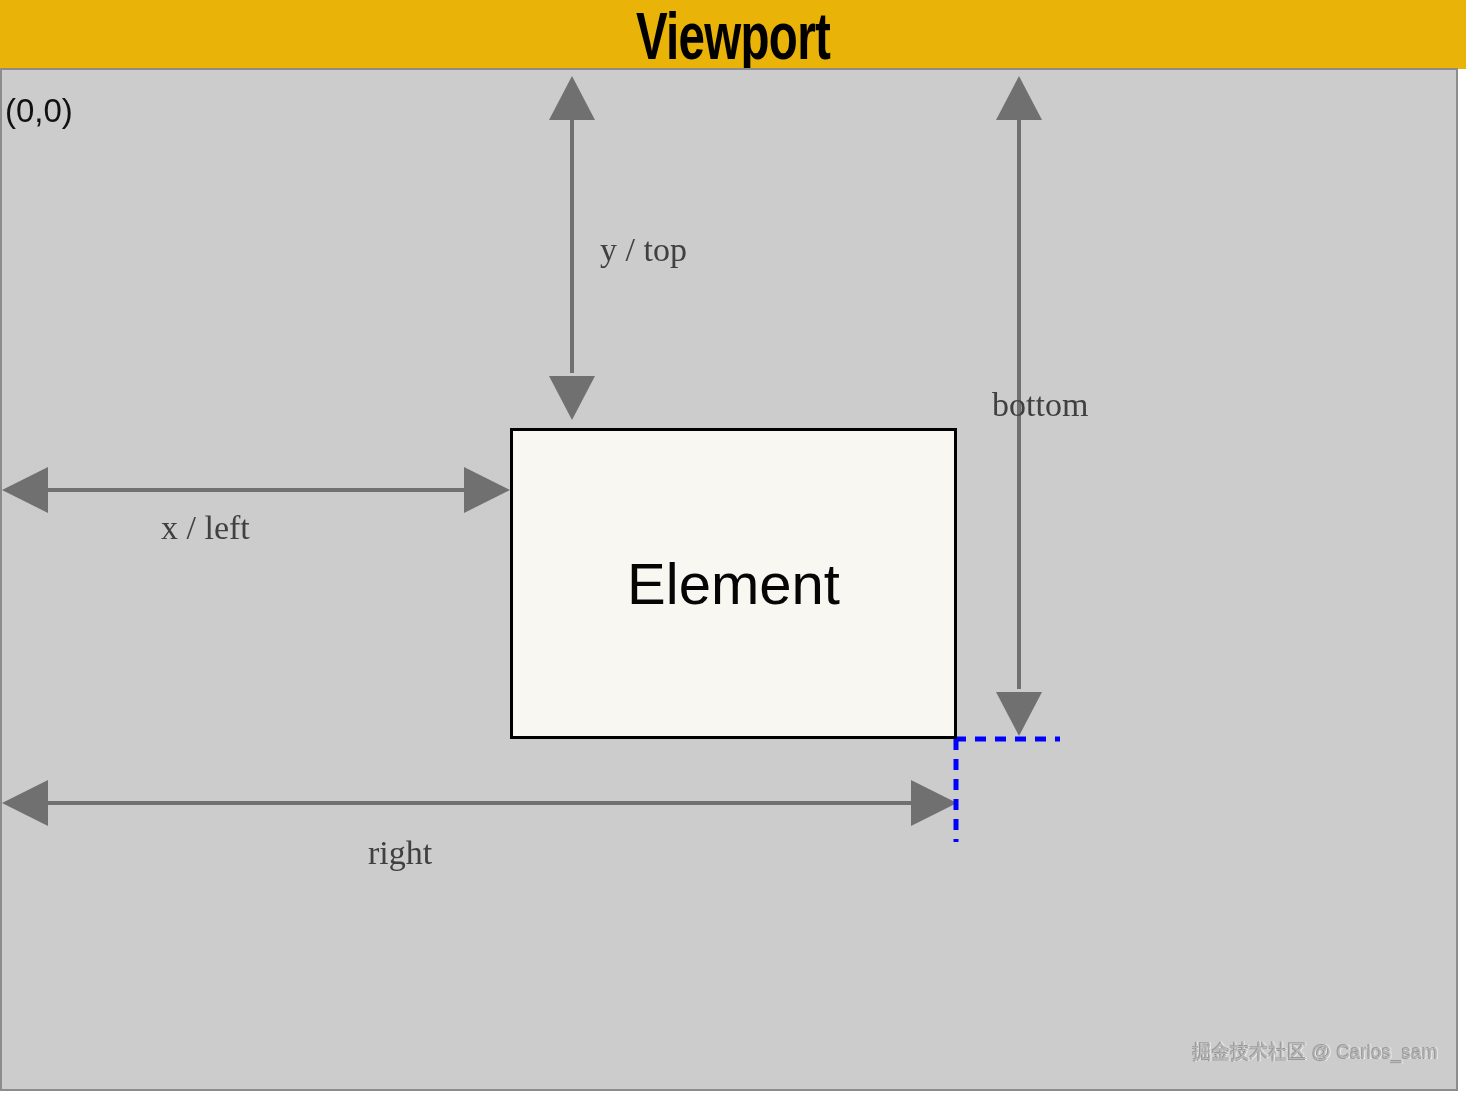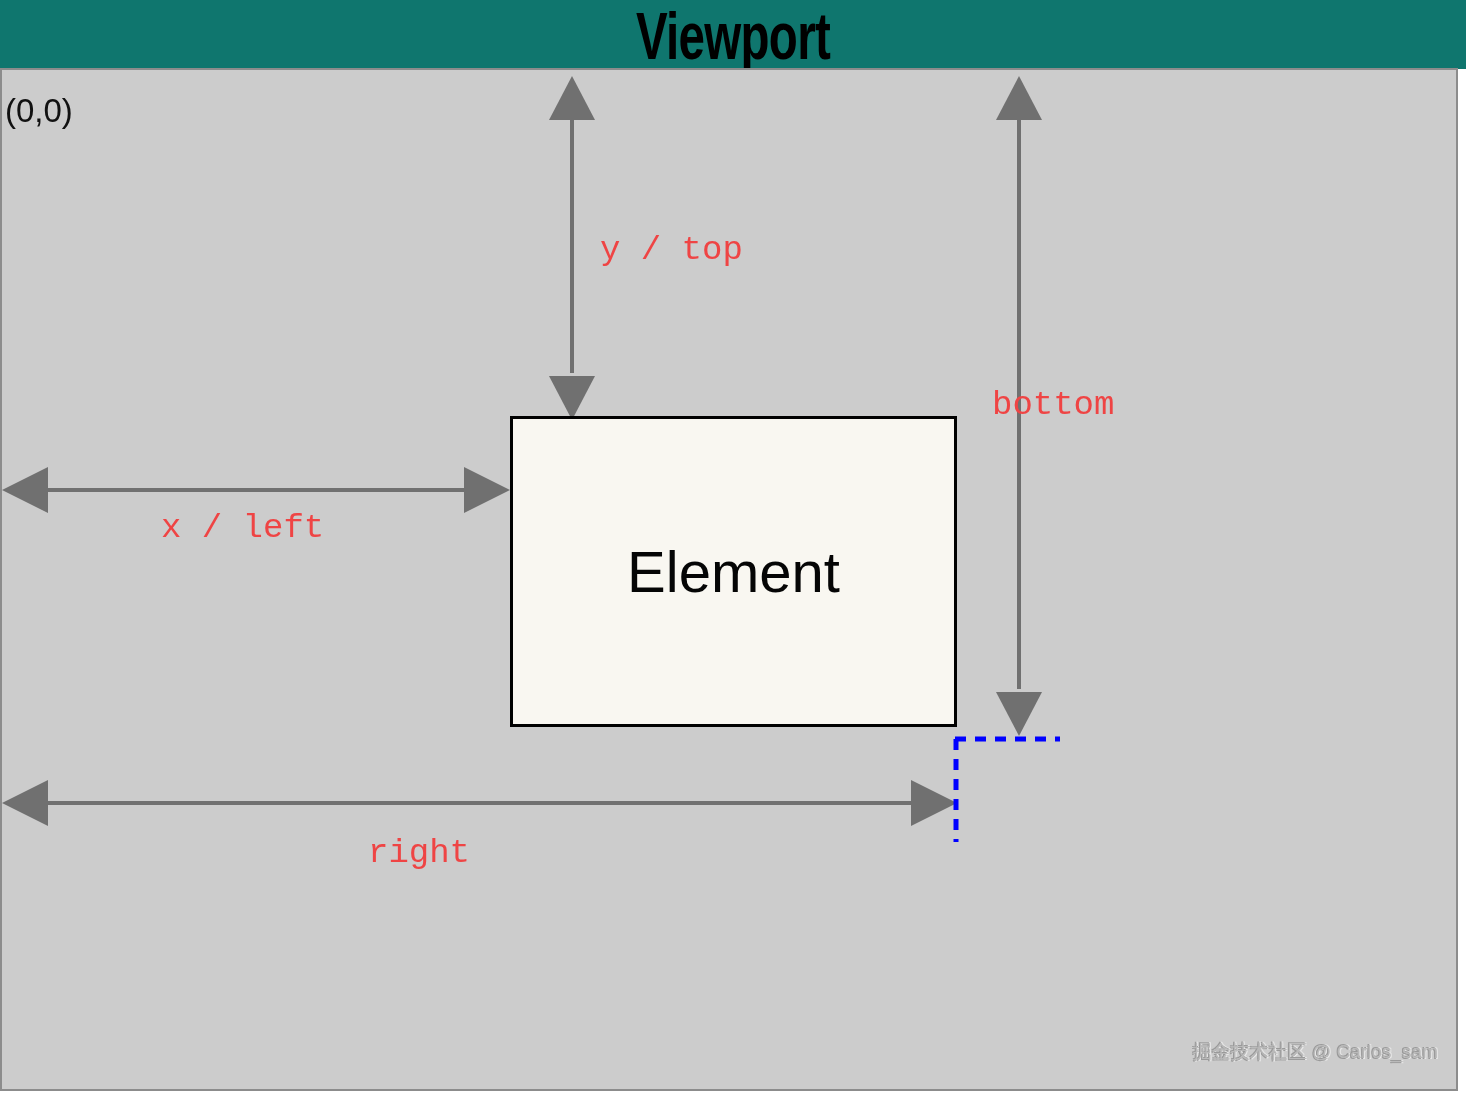--- a/index.html
+++ b/index.html
@@ -22,21 +22,21 @@
     background: #ffffff;
   }
 
   
   .title-band {
     position: absolute;
     left: 0;
     top: 0;
     width: 1466px;
     height: 69px;
-    background: #0f766e;
+    background: #eab308;
     overflow: hidden;
   }
   .title-text {
     position: absolute;
     left: 0;
     top: -2px;
     width: 1466px;
     text-align: center;
     font-family: "Liberation Sans", sans-serif;
     font-weight: bold;
@@ -69,21 +69,21 @@
     font-size: 33px;
     line-height: 38px;
     color: #111111;
     white-space: nowrap;
   }
 
   
   .element-box {
     position: absolute;
     left: 510px;
-    top: 416px;
+    top: 428px;
     width: 447px;
     height: 311px;
     background: #f9f7f1;
     border: 3px solid #000000;
     box-sizing: border-box;
   }
   .element-label {
     position: absolute;
     left: 0;
     top: 0;
@@ -94,24 +94,24 @@
     justify-content: center;
     font-family: "Liberation Sans", sans-serif;
     font-size: 58px;
     color: #050505;
     letter-spacing: 0px;
   }
 
   
   .mlabel {
     position: absolute;
-    font-family: Liberation Mono, monospace;
+    font-family: Liberation Serif, serif;
     font-size: 34px;
     line-height: 40px;
-    color: #ef4444;
+    color: #404040;
     white-space: nowrap;
   }
   .mlabel-ytop   { left: 600px;  top: 230px; }
   .mlabel-xleft  { left: 161px;  top: 508px; text-align: center; }
   .mlabel-bottom { left: 992px; top: 385px; }
   .mlabel-right  { left: 368px;  top: 833px; }
 
   
   .overlay {
     position: absolute;

